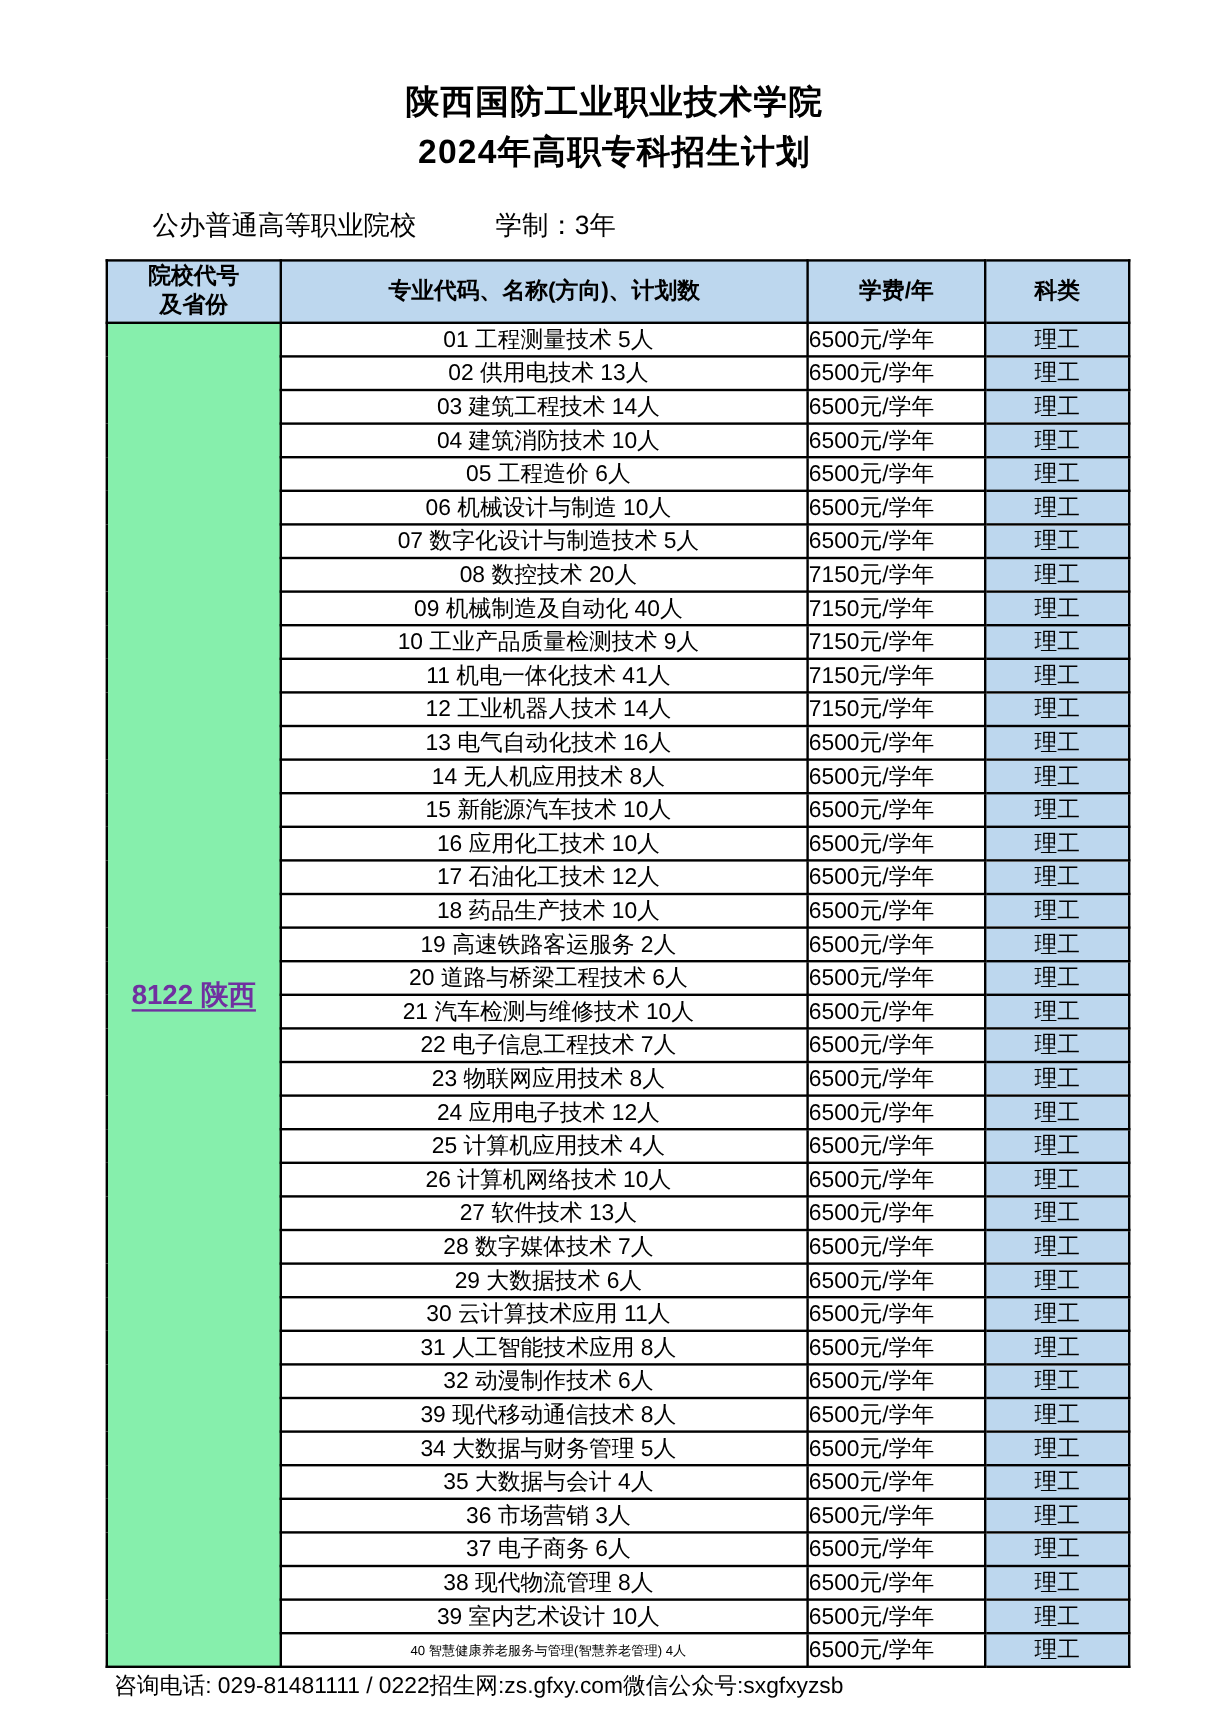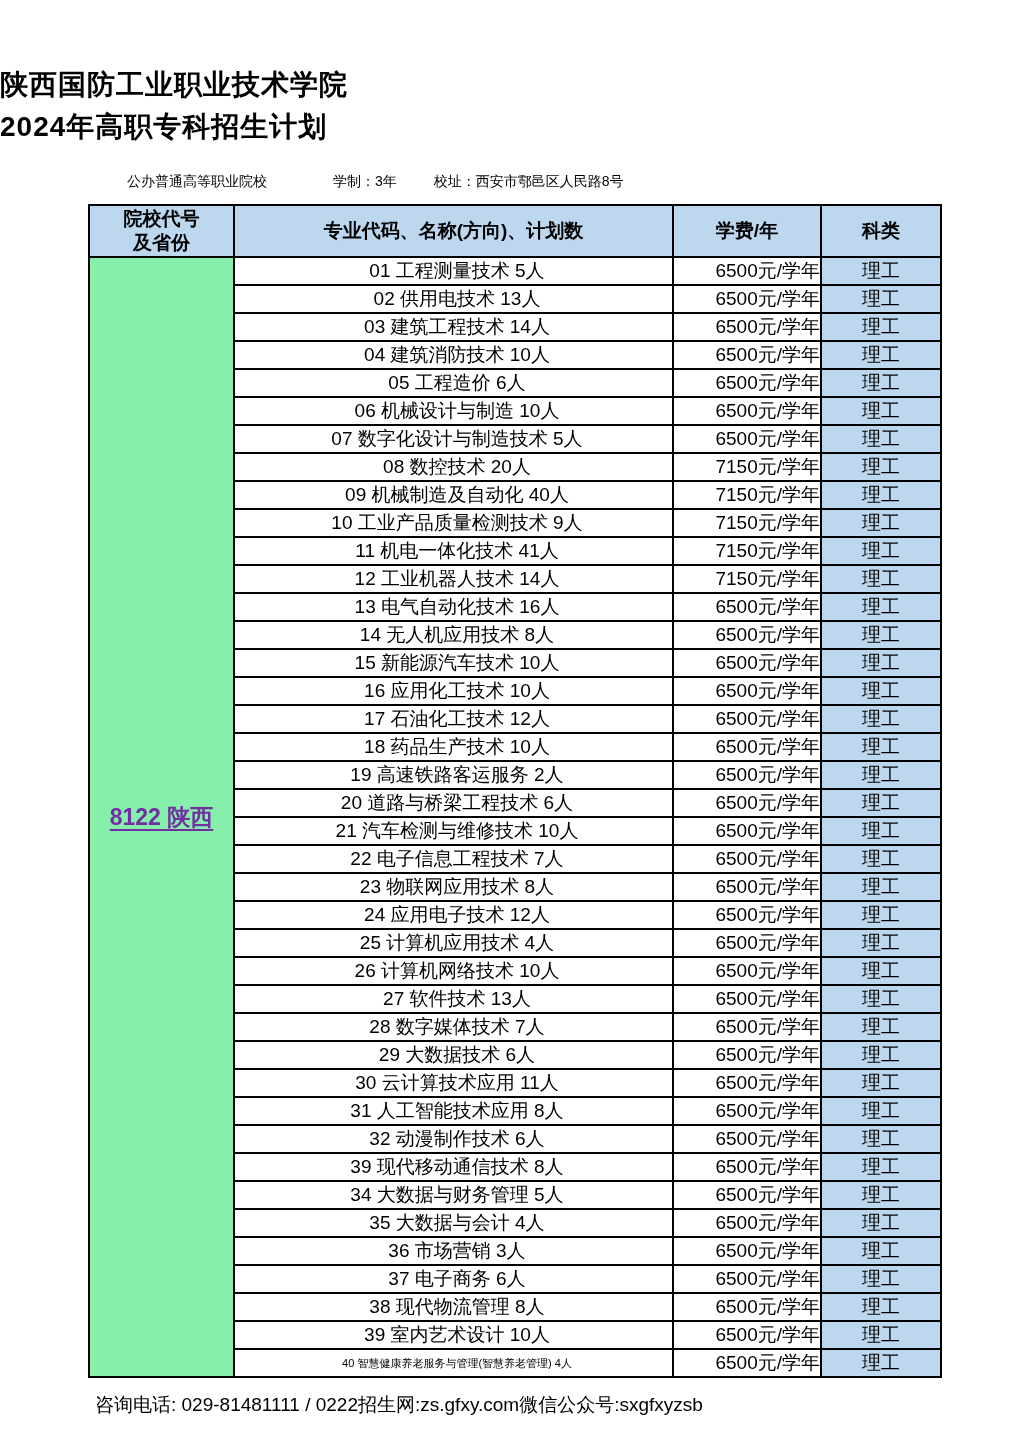--- a/index.html
+++ b/index.html
@@ -12,31 +12,31 @@
     color: #000;
     overflow: hidden;
   }
   :root {
     --header-bg: #BDD7EE;
     --accent: #7030A0;
     --border: #000000;
   }
   .title-block {
     padding-top: 64px;
-    text-align: left;
+    text-align: center;
   }
   .title-line {
     font-size: 28px;
     font-weight: bold;
     line-height: 42px;
     letter-spacing: 1px;
   }
   .info-line {
     margin: 25px 0 0 127px;
-    font-size: 14px;
+    font-size: 22px;
     display: flex;
     align-items: baseline;
     white-space: nowrap;
   }
   .info-line .info-type   { margin-right: 66px; }
   .info-line .info-duration { margin-right: 37px; }
 
   table.admission-table {
     border-collapse: collapse;
     table-layout: fixed;
@@ -67,21 +67,21 @@
     font-size: 19px;
     vertical-align: middle;
     white-space: nowrap;
     overflow: hidden;
   }
   .cell-major {
     text-align: center;
     padding-left: 7px;
   }
   .cell-major.small { font-size: 11px; }
-  .cell-fee { text-align: right; margin-left: 32px; }
+  .cell-fee { text-align: left; margin-left: 32px; }
   .cell-category {
     text-align: center;
     background: var(--header-bg);
   }
   .cell-code {
     text-align: center;
     vertical-align: middle;
     background: #86efac;
   }
   .school-code {
@@ -108,21 +108,20 @@
 <body>
 
 <div class="title-block">
   <div class="title-line">陕西国防工业职业技术学院</div>
   <div class="title-line">2024年高职专科招生计划</div>
 </div>
 
 <div class="info-line">
   <span class="info-type">公办普通高等职业院校</span>
   <span class="info-duration">学制：3年</span>
-  <span class="info-address">校址：西安市鄠邑区人民路8号</span>
 </div>
 
 <table class="admission-table">
   <colgroup>
     <col class="c-code">
       <col class="c-major">
       <col class="c-fee">
       <col class="c-category">
   </colgroup>
   <thead>

